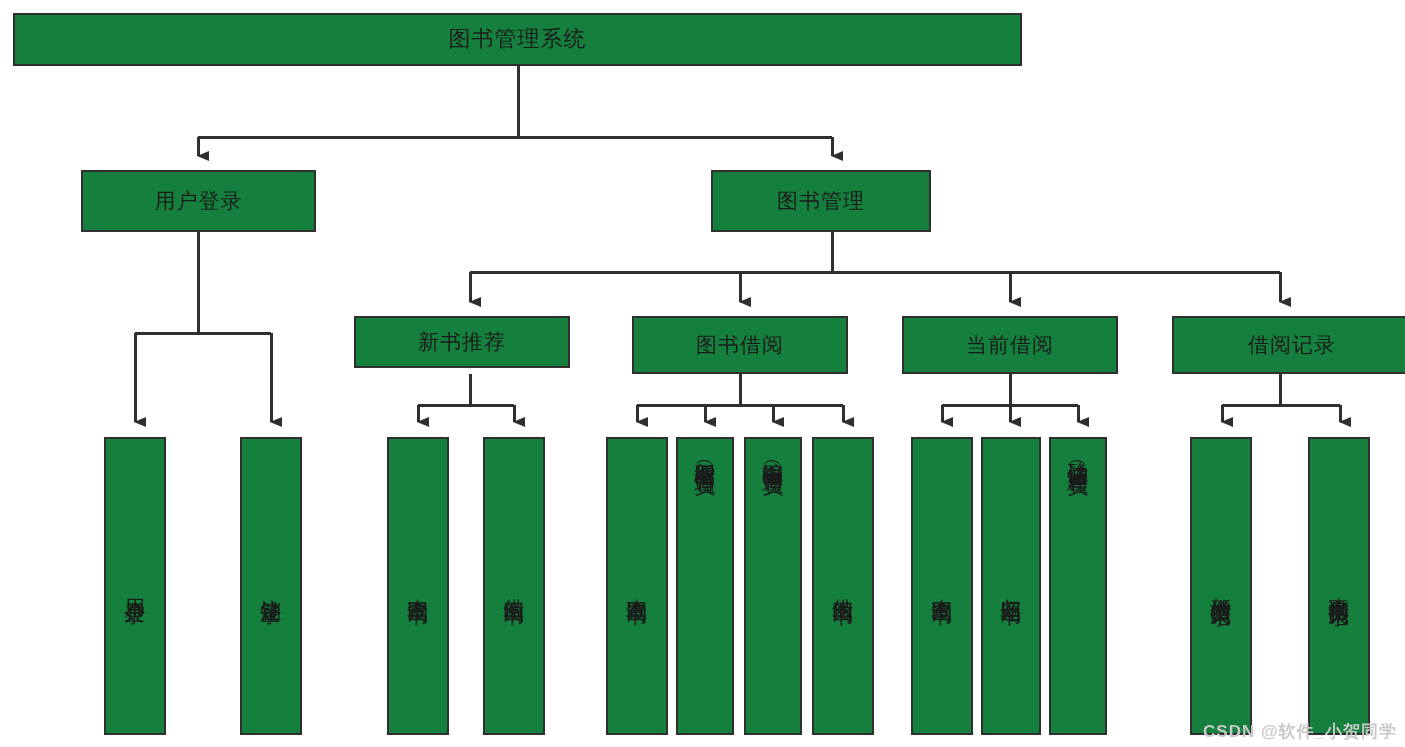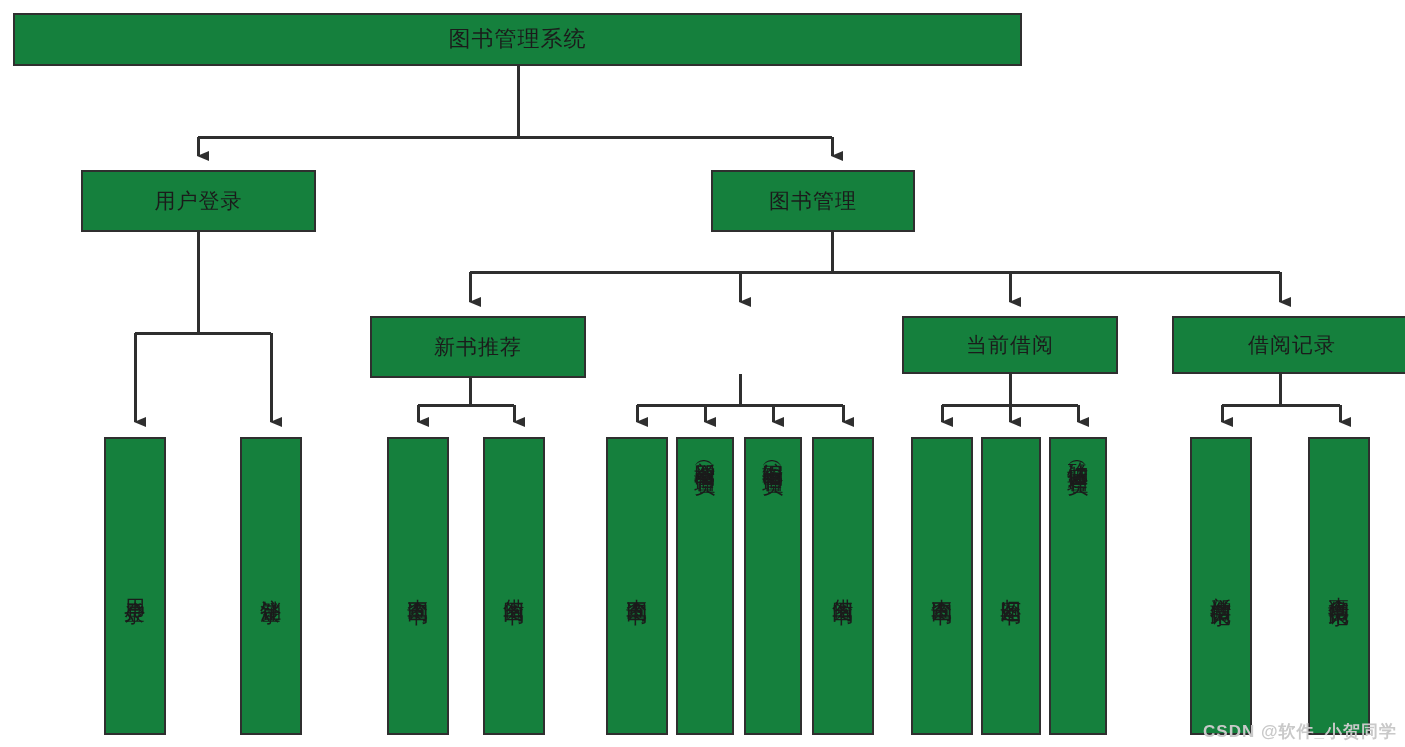--- a/index.html
+++ b/index.html
@@ -128,28 +128,31 @@
   </svg>
 
   <div class="node horiz" id="node-root" style="left:13px;top:13px;width:1009px;height:53px;">
     <span class="label">图书管理系统</span>
   </div>
 
   <div class="node horiz" style="left:81px;top:170px;width:235px;height:62px;">
     <span class="label">用户登录</span>
   </div>
 
-  <div class="node horiz" style="left:711px;top:170px;width:204px;height:62px;">
+  <div class="node horiz" style="left:711px;top:170px;width:220px;height:62px;">
     <span class="label">图书管理</span>
   </div>
 
-  <div class="node horiz" style="left:370px;top:316px;width:216px;height:62px;text-align:center;">
+  <div class="node horiz" style="left:354px;top:316px;width:216px;height:52px;text-align:center;">
     <span class="label">新书推荐</span>
   </div>
 
+  <div class="node horiz" style="left:632px;top:316px;width:216px;height:58px;">
+    <span class="label">图书借阅</span>
+  </div>
 
   <div class="node horiz" style="left:902px;top:316px;width:216px;height:58px;">
     <span class="label">当前借阅</span>
   </div>
 
   <div class="node horiz" style="left:1172px;top:316px;width:240px;height:58px;">
     <span class="label">借阅记录</span>
   </div>
 
   <div class="node vert" style="left:104px;top:437px;width:62px;height:298px;">

